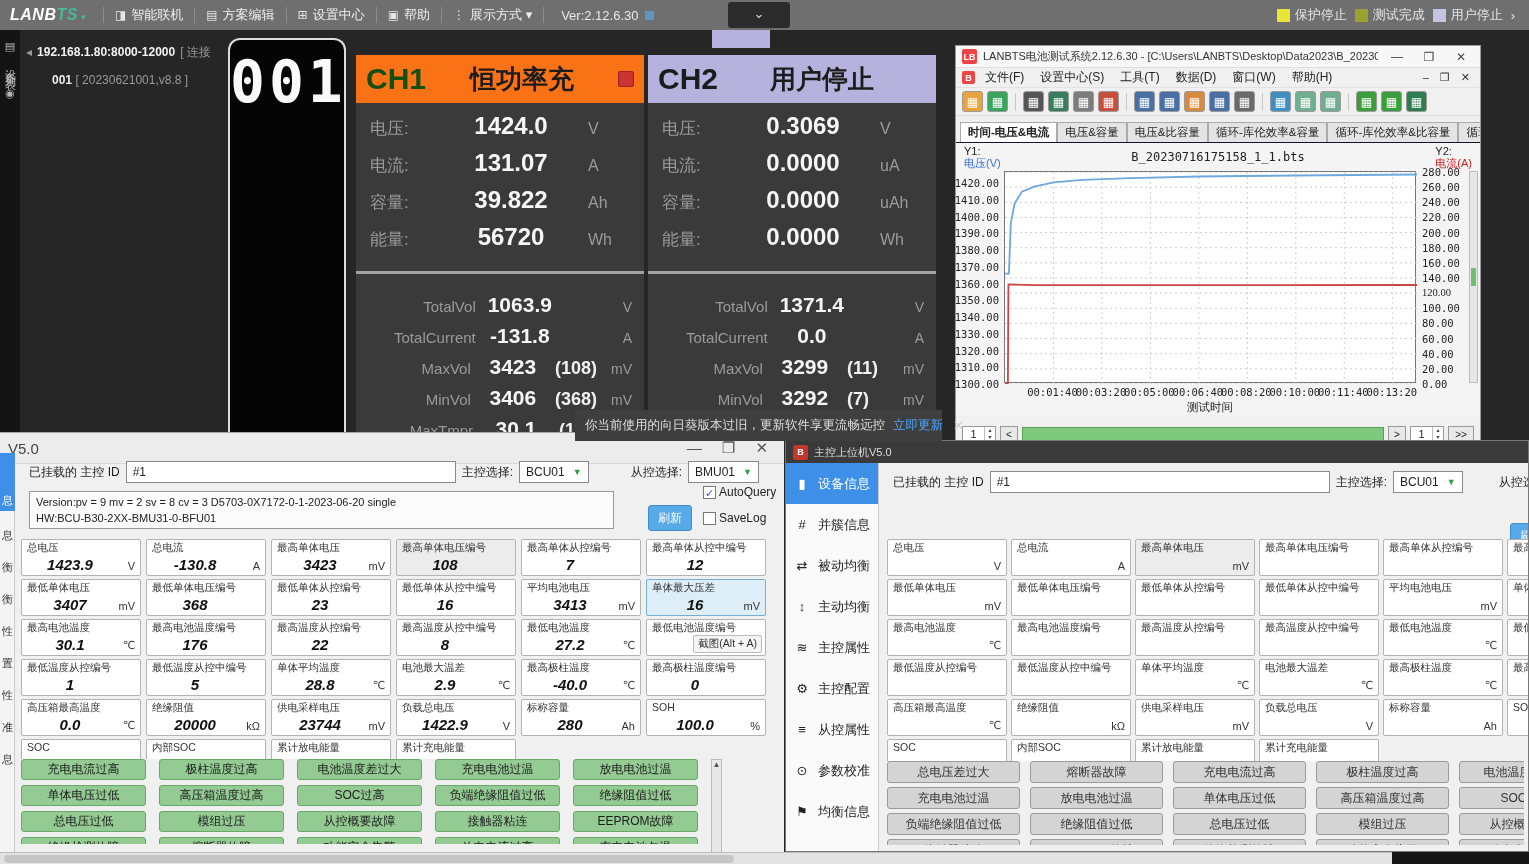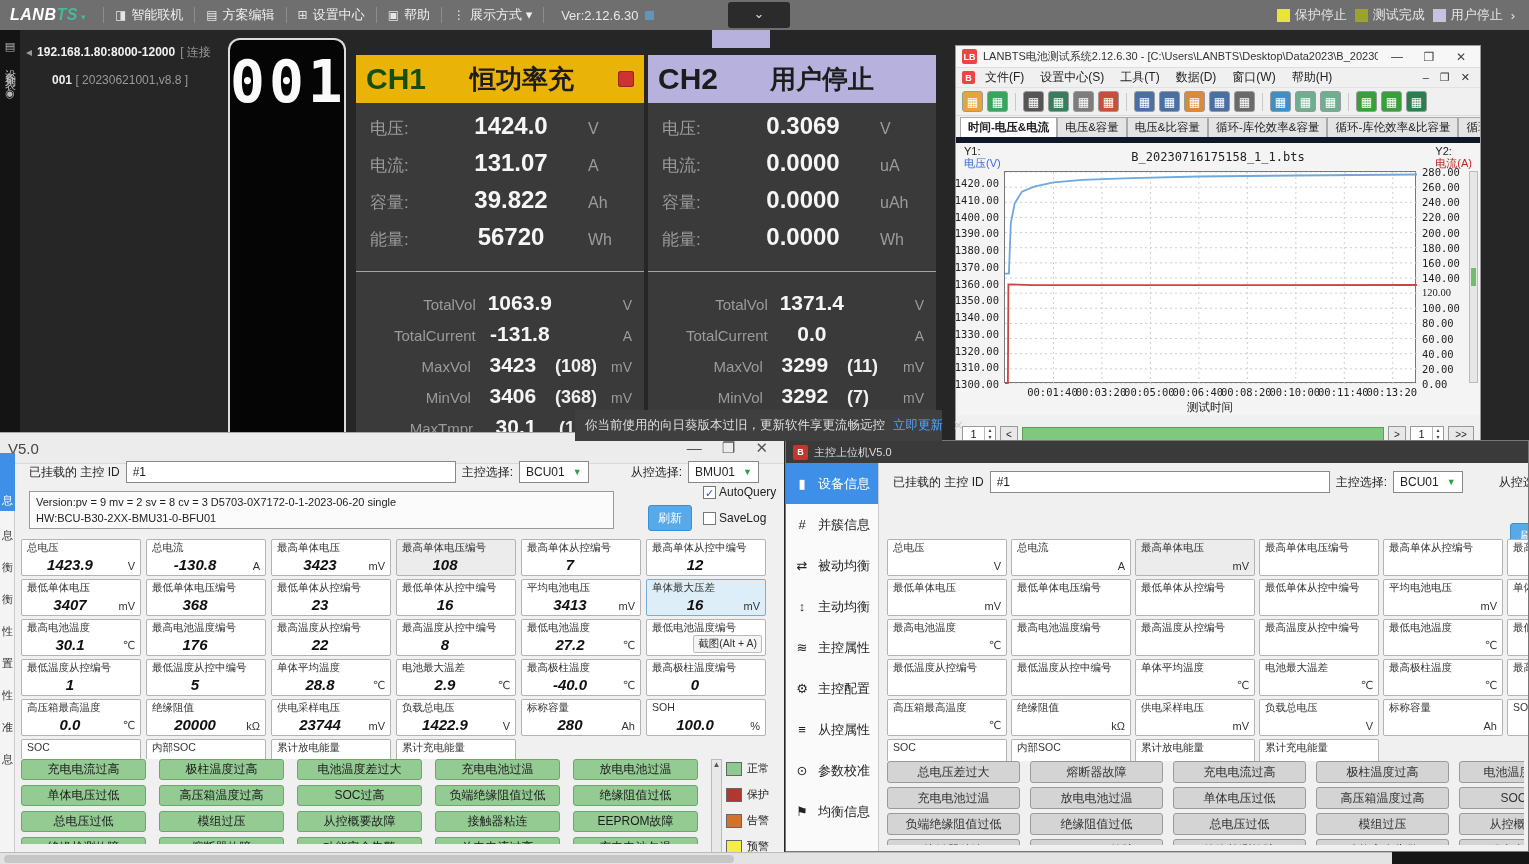--- a/index.html
+++ b/index.html
@@ -46,21 +46,21 @@
   .chpanel { position:absolute; top:55px; width:288px; height:377px; background:#3a3a3a; overflow:hidden;}
   #ch1 { left:356px; } #ch2 { left:648px; }
   .chhead { height:48px; display:flex; align-items:center; padding:0 10px; font-size:28px; font-weight:bold; color:#1c1c1c;}
   .chname { font-size:30px; }
   .chmode { flex:1; text-align:center; font-size:26px; }
   .chalarm { width:16px; height:16px; border-radius:3px; background:#c33; box-shadow:0 0 0 1px #922 inset;}
   .chrow { display:flex; align-items:baseline; padding:0 14px; margin-top:9px; }
   .chrow .l { width:64px; color:#9b9b9b; font-size:17px; }
   .chrow .v { flex:1; text-align:center; color:#f6f6f6; font-size:24px; font-weight:bold; }
   .chrow .u { width:42px; color:#9b9b9b; font-size:16px; text-align:left;}
-  .chstats { margin-top:20px; border-top:1px solid #a3a3a3; padding-top:12px;}
+  .chstats { margin-top:20px; border-top:3px solid #a3a3a3; padding-top:12px;}
   .strow { display:flex; align-items:baseline; padding:0 12px; margin-top:7px;}
   .strow .l { width:110px; text-align:right; color:#9b9b9b; font-size:15px;}
   .strow .v { width:90px; text-align:center; color:#f5f5f5; font-size:21px; font-weight:bold;}
   .strow .x { width:60px; text-align:left; color:#f0f0f0; font-size:18px; font-weight:bold;}
   .strow .u { flex:1; color:#9b9b9b; font-size:14px;}
 
   
   #notif { position:absolute; left:575px; top:410px; width:367px; height:31px; background:#3f3f3f; z-index:50;
      display:flex; align-items:center; padding:0 10px; color:#dfdfdf; font-size:12.5px; gap:8px; white-space:nowrap;}
   #notif a { color:#4da6ff; text-decoration:none; }
@@ -75,21 +75,21 @@
      display:flex; align-items:center; justify-content:center; border-radius:2px;}
   #cwin-title .t { flex:1; font-size:11px; color:#333; white-space:nowrap; overflow:hidden;}
   .winbtn { width:26px; text-align:center; color:#444; font-size:12px;}
   #cwin-menu { height:20px; display:flex; align-items:center; gap:2px; padding:0 6px; border-bottom:1px solid #e2e2e2;}
   .menu-item { padding:0 8px; font-size:12px; color:#222;}
   #cwin-menu .mdi { margin-left:auto; letter-spacing:4px; color:#333; font-size:11px;}
   #cwin-tools { height:28px; display:flex; align-items:center; gap:4px; padding:0 6px; border-bottom:1px solid #dcdcdc;}
   .tool { width:21px; height:21px; border-radius:3px; border:1px solid #b9b9b9; display:flex; align-items:center;
      justify-content:center; font-size:12px; color:#fff; }
   .tsep { width:1px; height:18px; background:#c9c9c9; margin:0 3px;}
-  #cwin-tabs { height:27px; display:flex; align-items:flex-end; padding:0 4px; border-bottom:6px solid #0f172a; overflow:hidden;text-align:right;}
+  #cwin-tabs { height:27px; display:flex; align-items:flex-end; padding:0 4px; border-bottom:1px solid #0f172a; overflow:hidden;text-align:right;}
   .ctab { font-size:11.5px; padding:2px 7px; background:#e4e4e4; border:1px solid #aaa; border-bottom:none;
      white-space:nowrap; color:#222;}
   .ctab.active { background:#fff; font-weight:bold; }
   #chartzone { position:relative; height:272px; background:#f4f4f4; }
   #y1cap { position:absolute; left:8px; top:2px; font-size:11px; color:#222; line-height:12px;}
   #y1cap .sub { color:#3a6fd8; }
   #y2cap { position:absolute; right:8px; top:2px; font-size:11px; color:#222; line-height:12px; text-align:left;}
   #y2cap .sub { color:#cc2222; }
   #ctitle { position:absolute; left:120px; right:120px; top:7px; text-align:center; font-size:12px; color:#222;
      font-family:"DejaVu Sans Mono",monospace;}
@@ -241,21 +241,21 @@
   </div>
   <div id="tree-child">
     <b>001</b> <span>[ 20230621001,v8.8 ]</span>
   </div>
 </div>
 <div id="segpanel">
   <div id="segnum">001</div>
 </div>
 
 <div id="ch1" class="chpanel">
-    <div class="chhead" style="background: #eab308;">
+    <div class="chhead" style="background: #f97316;">
       <span class="chname" style="color: rgb(19, 79, 19);">CH1</span>
       <span class="chmode">恒功率充</span>
       <span class="chalarm"></span>
     </div>
     <div>
       <div class="chrow">
         <span class="l">电压:</span>
         <span class="v">1424.0</span>
         <span class="u">V</span>
       </div>
@@ -734,38 +734,20 @@
         <div class="stbtn green" style="left: 276px; top: 52px; width: 125px; height: 21px;">从控概要故障</div>
         <div class="stbtn green" style="left: 414px; top: 52px; width: 125px; height: 21px;">接触器粘连</div>
         <div class="stbtn green" style="left: 552px; top: 52px; width: 125px; height: 21px;">EEPROM故障</div>
         <div class="stbtn green" style="left: 0px; top: 78px; width: 125px; height: 21px;">绝缘检测故障</div>
         <div class="stbtn green" style="left: 138px; top: 78px; width: 125px; height: 21px;">熔断器故障</div>
         <div class="stbtn green" style="left: 276px; top: 78px; width: 125px; height: 21px;">功能安全告警</div>
         <div class="stbtn green" style="left: 414px; top: 78px; width: 125px; height: 21px;">放电电流过高</div>
         <div class="stbtn green" style="left: 552px; top: 78px; width: 125px; height: 21px;">充电电池欠温</div>
       </div>
     <div id="lscroll">▲</div>
-    <div id="legend">
-        <div class="lg-item">
-          <span class="lg-sq" style="background: rgb(143, 201, 143);"></span>
-          <span>正常</span>
-        </div>
-        <div class="lg-item">
-          <span class="lg-sq" style="background: rgb(176, 57, 47);"></span>
-          <span>保护</span>
-        </div>
-        <div class="lg-item">
-          <span class="lg-sq" style="background: rgb(210, 114, 45);"></span>
-          <span>告警</span>
-        </div>
-        <div class="lg-item">
-          <span class="lg-sq" style="background: rgb(243, 239, 70);"></span>
-          <span>预警</span>
-        </div>
-      </div>
   </div>
 </div>
 
 <div id="rwin">
   <div id="rwin-title">
     <span class="applogo" style="background:#c0392b;">B</span>
     <span>主控上位机V5.0</span>
   </div>
   <div id="rwin-side">
       <div class="sb-item sel">

